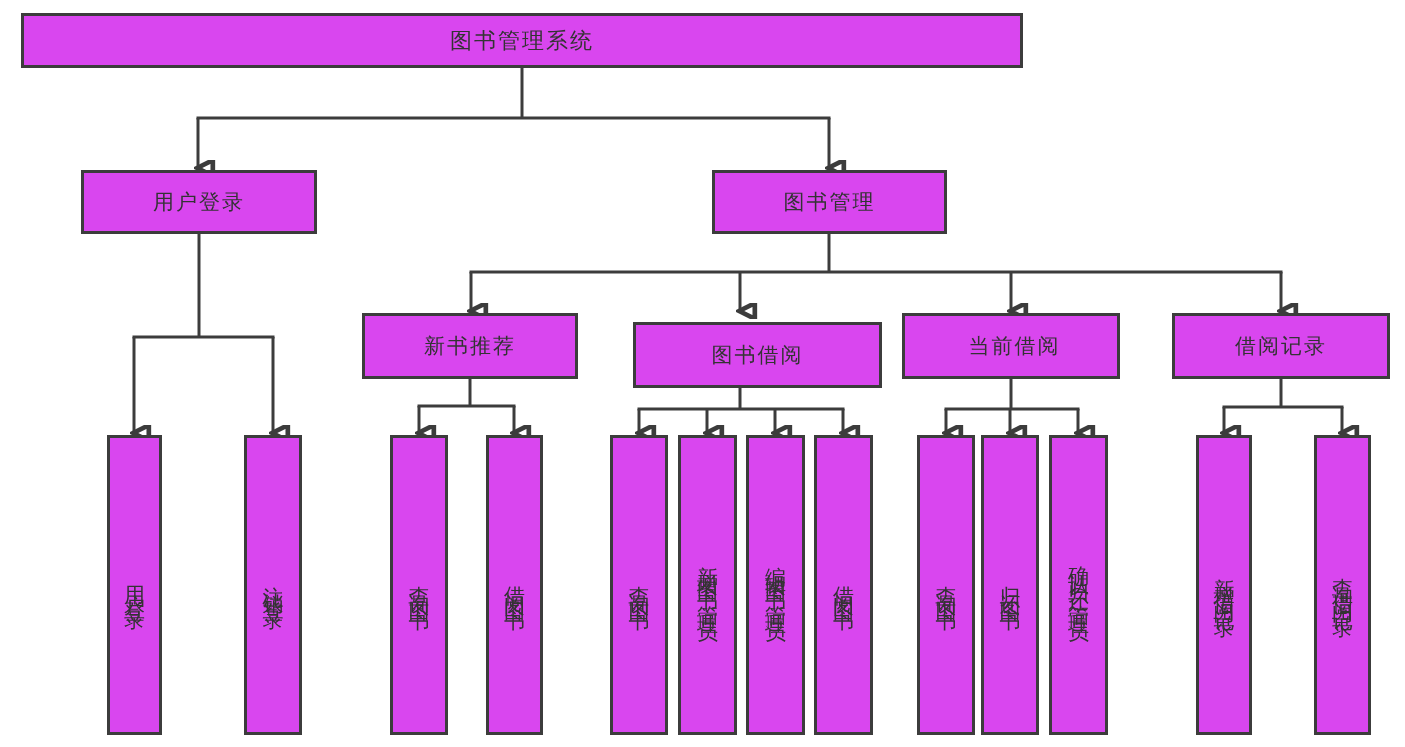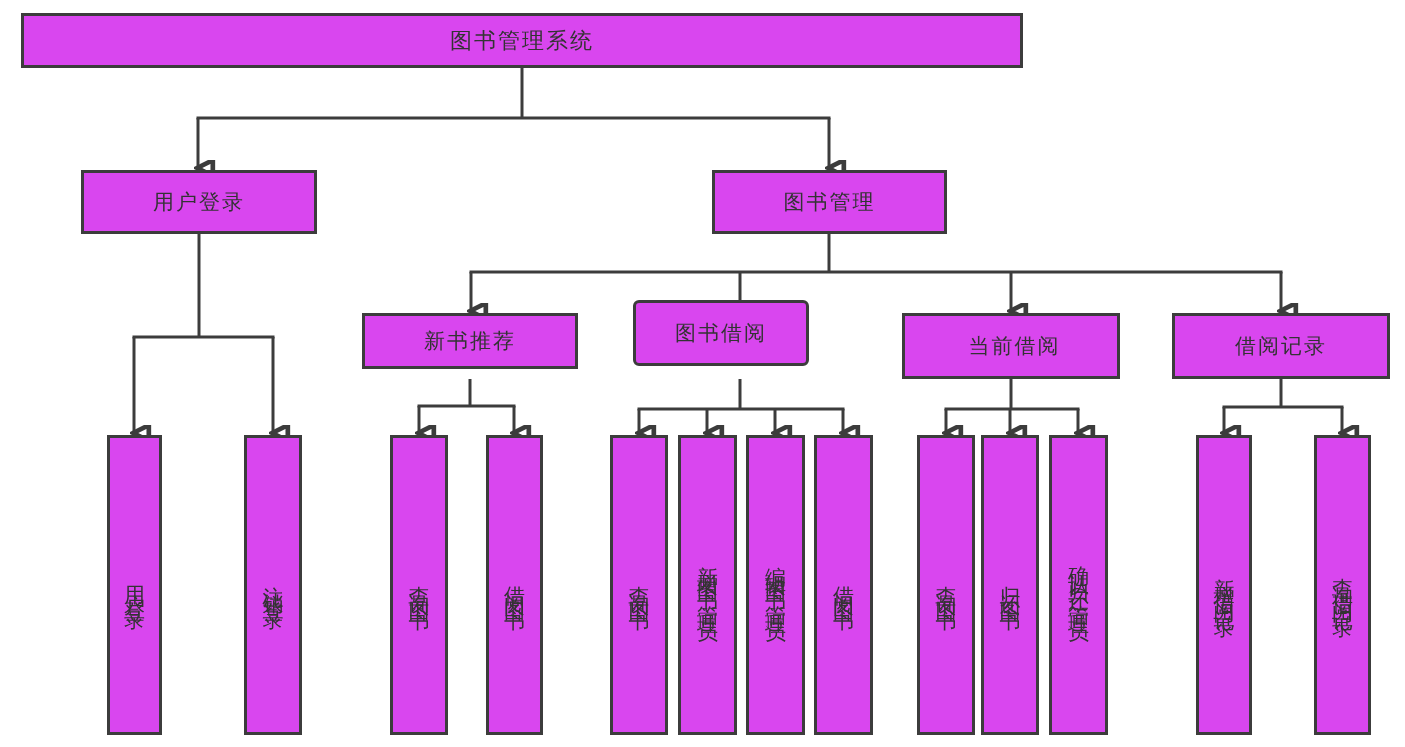--- a/index.html
+++ b/index.html
@@ -137,24 +137,24 @@
     <span class="lbl">图书管理系统</span>
   </div>
 
   <div class="node" style="left:81px; top:170px; width:236px; height:64px;">
     <span class="lbl">用户登录</span>
   </div>
   <div class="node" style="left:712px; top:170px; width:235px; height:64px;">
     <span class="lbl">图书管理</span>
   </div>
 
-  <div class="node" style="left:362px; top:313px; width:216px; height:56px;">
+  <div class="node" style="left:362px; top:313px; width:216px; height:66px;">
     <span class="lbl">新书推荐</span>
   </div>
-  <div class="node" style="left:633px; top:300px; width:176px; height:66px;border-radius:6px;">
+  <div class="node" style="left:633px; top:322px; width:249px; height:66px;">
     <span class="lbl">图书借阅</span>
   </div>
   <div class="node" style="left:902px; top:313px; width:218px; height:66px;padding-left:7px;">
     <span class="lbl">当前借阅</span>
   </div>
   <div class="node" style="left:1172px; top:313px; width:218px; height:66px;">
     <span class="lbl">借阅记录</span>
   </div>
 
   <div class="node leaf" style="left:107px; top:435px; width:55px; height:300px;">

